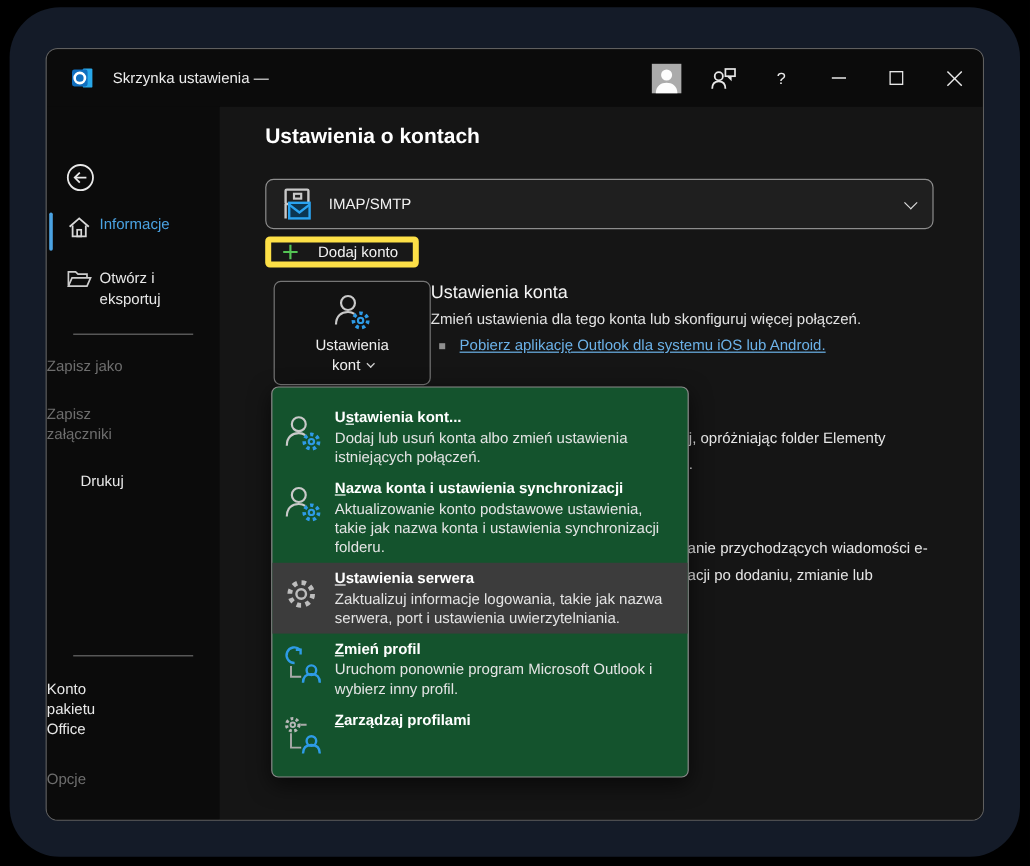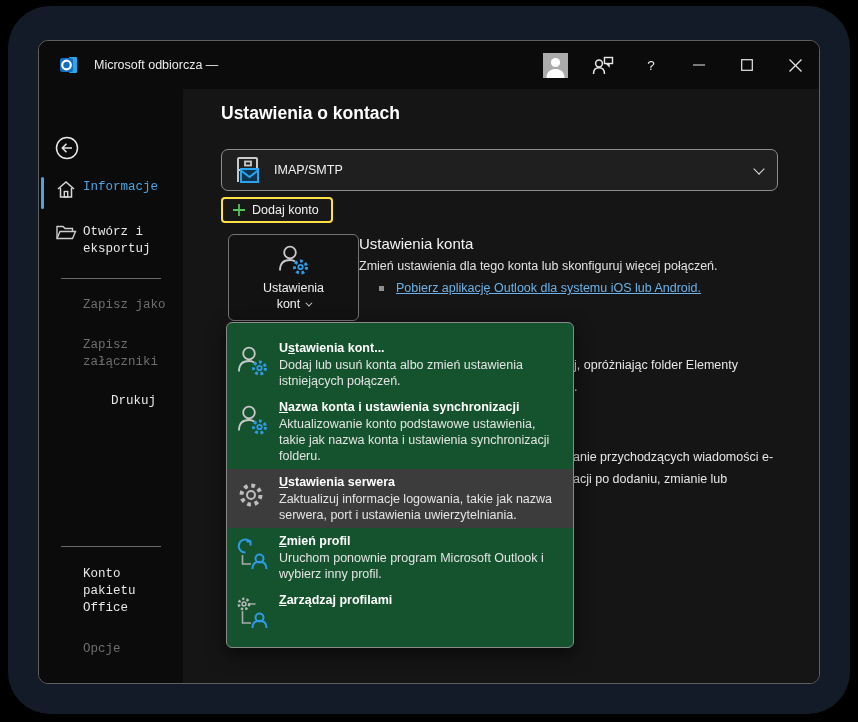--- a/index.html
+++ b/index.html
@@ -20,51 +20,51 @@
 
   
   .backstage { display:flex; height:596px; }
   .sidebar { position:relative; width:144px; flex:0 0 144px; background:#0b0b0b; }
   .content { position:relative; flex:1; background:#151515; overflow:hidden; }
 
   
   .back-btn { position:absolute; left:15px; top:46px; width:26px; height:26px; }
   .side-item { position:absolute; left:0; width:144px; display:flex; align-items:flex-start; cursor:default; }
   .side-item .s-icon { width:22px; margin-left:16px; margin-right:6px; flex:0 0 auto; }
-  .side-item .s-label { font-size:12.5px; line-height:17px; color:#e8e8e8; width:86px;font-family:Liberation Mono, monospace; }
+  .side-item .s-label { font-size:12.5px; line-height:17px; color:#e8e8e8; width:86px; }
   .side-item.active .s-label { color:#4ba3e3; }
   .side-item.disabled .s-label { color:#6e6e6e; }
-  .side-item.text-only .s-label { margin-left:44px; }
+  .side-item.text-only .s-label { }
   .active-bar { position:absolute; left:2px; top:88px; width:3px; height:32px; background:#4ba3e3; border-radius:2px; }
   .side-divider { position:absolute; left:22px; width:100px; height:1px; background:#6a6a6a; }
 
   
   .page-title { position:absolute; left:38px; top:14px; font-size:17.5px; font-weight:600; color:#fff; }
   .acct-select { position:absolute; left:38px; top:60px; width:557px; height:42px; background:#1f1f1f;
                  border:1px solid #8d8d8d; border-radius:7px; display:flex; align-items:center; }
   .acct-select .mb-icon { margin-left:10px; width:30px; height:30px; }
   .acct-select .sel-text { margin-left:12px; font-size:12.5px; color:#f0f0f0; }
   .chev { width:8px; height:8px; border-right:1.6px solid #dcdcdc; border-bottom:1.6px solid #dcdcdc;
           transform:rotate(45deg); }
   .sel-chev { position:absolute; right:14px; top:15px; }
   .add-btn { position:absolute; left:38px; top:108px; height:26px; padding:0 12px 0 8px; background:#181818;
-             border:2px solid #fde047; border-radius:4px; display:flex; align-items:center; gap:5px; }
+             border:5px solid #fde047; border-radius:4px; display:flex; align-items:center; gap:15px; }
   .add-btn .a-label { font-size:12.5px; color:#f2f2f2; }
 
   .big-btn { position:absolute; left:45px; top:145px; width:131px; height:87px; background:#121212;
              border:1px solid #757575; border-radius:6px; display:flex; flex-direction:column;
              align-items:center; justify-content:center; gap:3px; }
   .big-btn .b-label { font-size:12.5px; color:#f0f0f0; text-align:center; line-height:16px; }
   .b-line2 { display:inline-flex; align-items:center; gap:5px; }
   .chev-sm { width:5px; height:5px; border-right:1.4px solid #d0d0d0; border-bottom:1.4px solid #d0d0d0;
              transform:rotate(45deg) translateY(-2px); }
 
   .section-heading { position:absolute; left:176px; top:146px; font-size:15px; color:#f5f5f5; }
   .section-desc { position:absolute; left:176px; top:170px; font-size:12.5px; color:#e2e2e2; }
-  .bullet-row { position:absolute; left:196px; top:192px; display:flex; align-items:flex-start; gap:12px; }
+  .bullet-row { position:absolute; left:183px; top:192px; display:flex; align-items:flex-start; gap:12px; }
   .bullet-sq { width:5px; height:5px; background:#8f8f8f; margin-top:5px; }
   .section-link { font-size:12.5px; color:#6cb2e8; text-decoration:underline; cursor:pointer; }
 
   .frag { position:absolute; font-size:12.5px; color:#e6e6e6; white-space:nowrap; z-index:1; }
   .frag1 { left:391px; top:269px; } .frag1b { left:391px; top:291px; }
   .frag2 { left:390px; top:361px; } .frag3 { left:390px; top:383px; }
 
   
   .menu { position:absolute; left:43px; top:233px; width:348px; background:#14532d;
           border:1px solid #8a8a8a; border-radius:6px; padding:12px 0; z-index:3;
@@ -84,21 +84,21 @@
   <div class="desktop"></div>
 
   <div class="window">
 
     <div class="titlebar">
       <svg class="appicon" viewBox="0 0 22 22">
         <rect x="11" y="3" width="8" height="16" rx="1" fill="#28a8ea"></rect>
         <rect x="2" y="4" width="13" height="14" rx="2" fill="#106ebe"></rect>
         <circle cx="8.5" cy="11" r="4.3" fill="none" stroke="#fff" stroke-width="2.2"></circle>
       </svg>
-      <span class="title">Microsoft odbiorcza —</span>
+      <span class="title">Skrzynka ustawienia —</span>
       <div class="tb-right">
         <div class="tb-btn">
           <svg class="avatar" viewBox="0 0 25 25">
             <rect width="25" height="25" fill="#ababab"></rect>
             <circle cx="12.5" cy="9.5" r="4.6" fill="#fdfdfd"></circle>
             <path d="M3.5 25 C3.5 18.5 8 16 12.5 16 C17 16 21.5 18.5 21.5 25 Z" fill="#fdfdfd"></path>
           </svg>
         </div>
         <div class="tb-btn">
           <svg width="22" height="19" viewBox="0 0 22 19">

